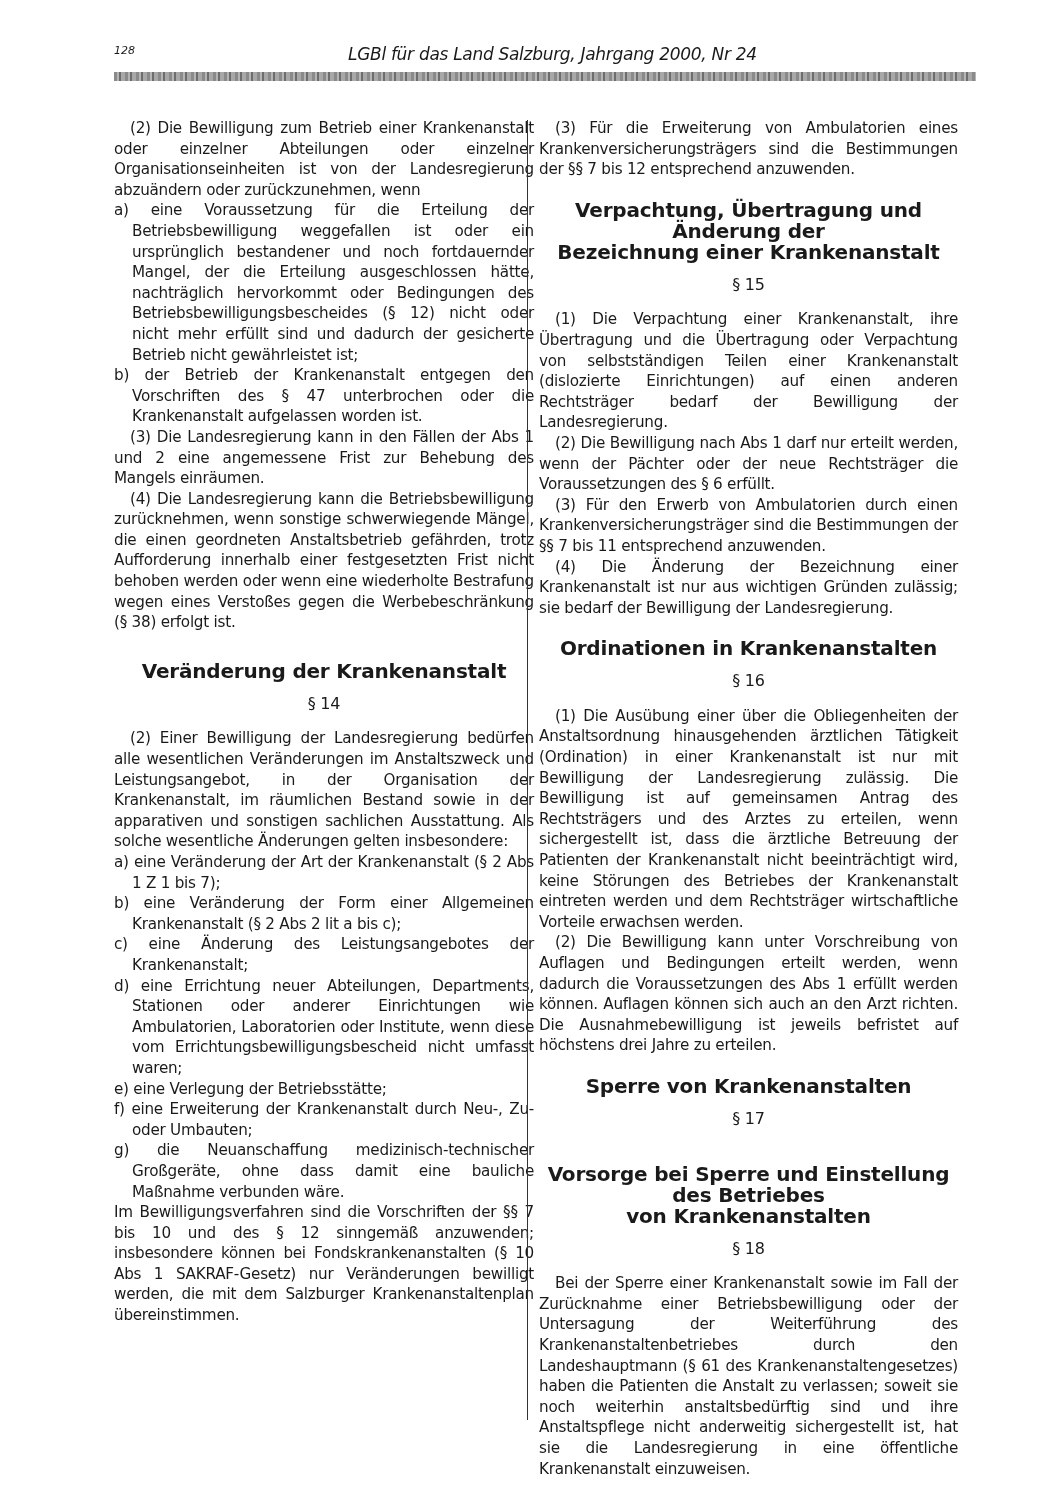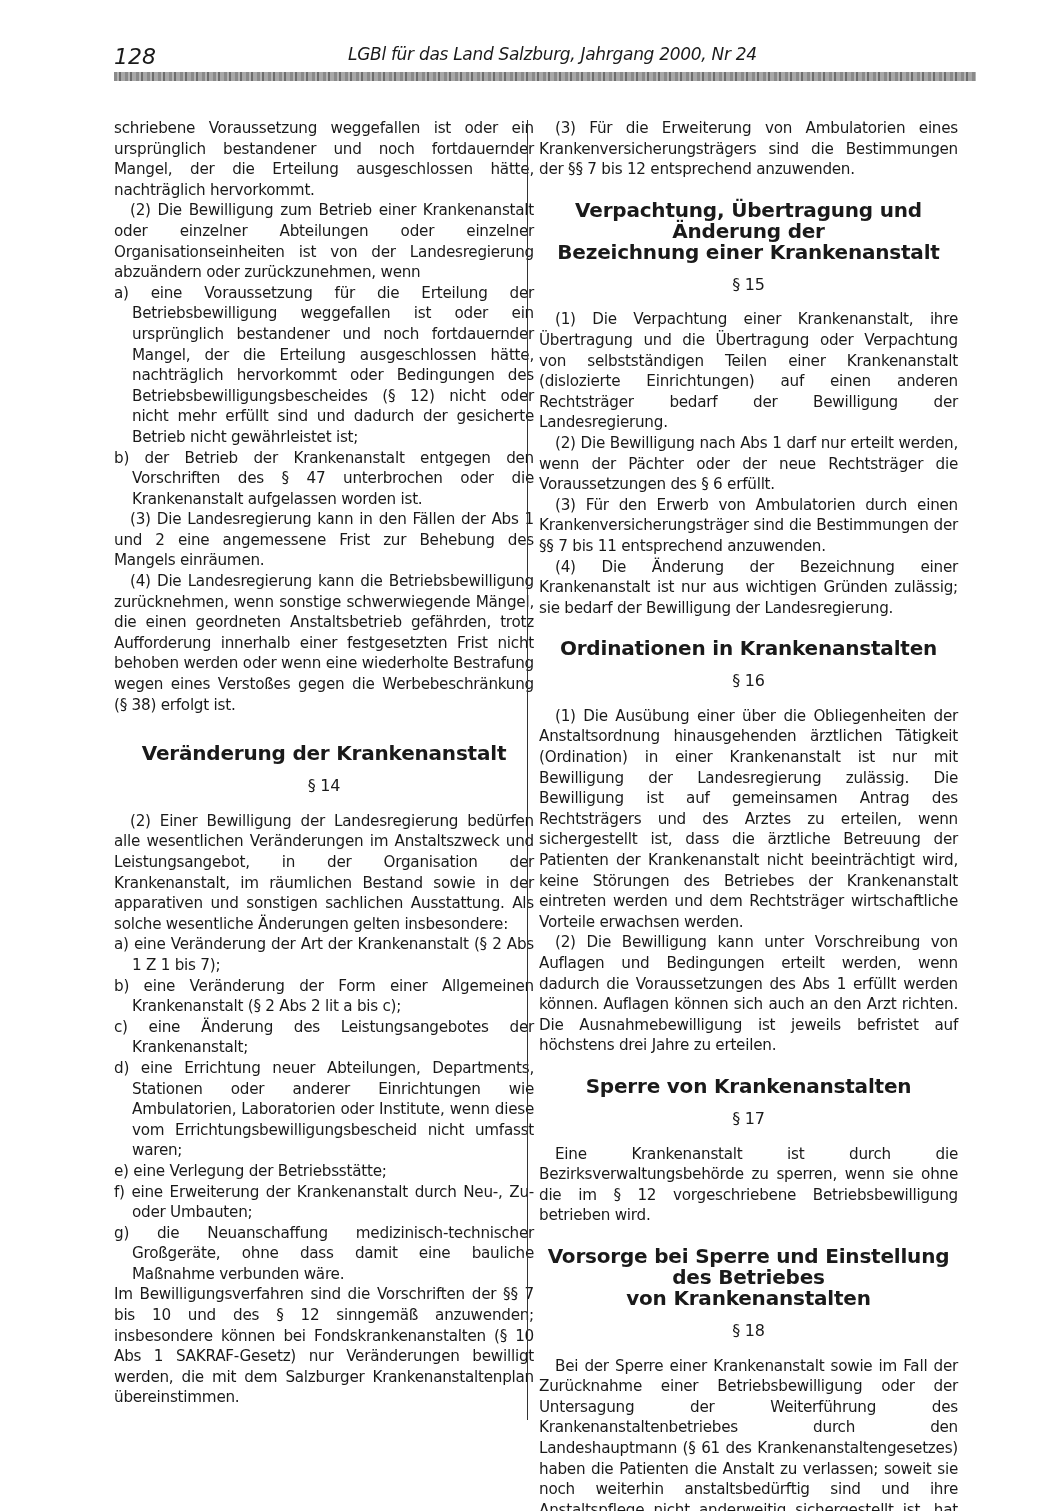--- a/index.html
+++ b/index.html
@@ -1,19 +1,19 @@
 <!DOCTYPE html>
 <html><head>
 <meta charset="utf-8">
 <style>
   html, body { margin: 0; padding: 0; background: #ffffff; }
   body { width: 1037px; height: 1511px; position: relative; overflow: hidden;
          font-family: "DejaVu Sans", sans-serif; color: #1a1a1a; }
   .header { position: absolute; left: 114px; top: 40px; width: 860px; height: 26px; }
-  .page-num { position: absolute; left: 0; top: 4px; font-style: italic; font-size: 22px; }
+  .page-num { position: absolute; left: 0; top: 4px; font-style: italic; font-size: 11px; }
   .running-title { position: absolute; left: 234px; top: 4px; font-style: italic; font-size: 17px; letter-spacing: -0.3px; }
   .header-rule { position: absolute; left: 114px; top: 72px; width: 862px; height: 9px;
     background: repeating-linear-gradient(90deg, #8a8a8a 0 3px, #b5b5b5 3px 5px, #6d6d6d 5px 7px, #a8a8a8 7px 11px); }
   .col { position: absolute; top: 118px; width: 420px; font-size: 15.2px; line-height: 20.6px; letter-spacing: -0.25px; }
   .col-left { left: 114px; }
   .col-right { left: 539px; width: 419px; }
   .col-divider { position: absolute; left: 527px; top: 120px; width: 1px; height: 1300px; background: #333; }
   p { margin: 0; text-align: justify; }
   .indent { text-indent: 16px; }
   .item { padding-left: 18px; text-indent: -18px; }
@@ -25,21 +25,20 @@
 </head>
 <body>
 
 <div class="header">
   <span class="page-num">128</span>
   <span class="running-title">LGBl für das Land Salzburg, Jahrgang 2000, Nr 24</span>
 </div>
 <div class="header-rule"></div>
 
 <div class="col col-left">
-  <p>schriebene Voraussetzung weggefallen ist oder ein ursprünglich bestandener und noch fortdauernder Mangel, der die Erteilung ausgeschlossen hätte, nachträglich hervorkommt.</p>
   <p class="indent">(2) Die Bewilligung zum Betrieb einer Krankenanstalt oder einzelner Abteilungen oder einzelner Organisationseinheiten ist von der Landesregierung abzuändern oder zurückzunehmen, wenn</p>
   <p class="item">a) eine Voraussetzung für die Erteilung der Betriebsbewilligung weggefallen ist oder ein ursprünglich bestandener und noch fortdauernder Mangel, der die Erteilung ausgeschlossen hätte, nachträglich hervorkommt oder Bedingungen des Betriebsbewilligungsbescheides (§ 12) nicht oder nicht mehr erfüllt sind und dadurch der gesicherte Betrieb nicht gewährleistet ist;</p>
   <p class="item">b) der Betrieb der Krankenanstalt entgegen den Vorschriften des § 47 unterbrochen oder die Krankenanstalt aufgelassen worden ist.</p>
   <p class="indent">(3) Die Landesregierung kann in den Fällen der Abs 1 und 2 eine angemessene Frist zur Behebung des Mangels einräumen.</p>
   <p class="indent">(4) Die Landesregierung kann die Betriebsbewilligung zurücknehmen, wenn sonstige schwerwiegende Mängel, die einen geordneten Anstaltsbetrieb gefährden, trotz Aufforderung innerhalb einer festgesetzten Frist nicht behoben werden oder wenn eine wiederholte Bestrafung wegen eines Verstoßes gegen die Werbebeschränkung (§ 38) erfolgt ist.</p>
   <div class="gap-lg"></div>
   <h3>Veränderung der Krankenanstalt</h3>
   <div class="para-sign">§ 14</div>
   <p class="indent">(2) Einer Bewilligung der Landesregierung bedürfen alle wesentlichen Veränderungen im Anstaltszweck und Leistungsangebot, in der Organisation der Krankenanstalt, im räumlichen Bestand sowie in der apparativen und sonstigen sachlichen Ausstattung. Als solche wesentliche Änderungen gelten insbesondere:</p>
   <p class="item">a) eine Veränderung der Art der Krankenanstalt (§ 2 Abs 1 Z 1 bis 7);</p>
@@ -67,21 +66,20 @@
   <p class="indent">(3) Für den Erwerb von Ambulatorien durch einen Krankenversicherungsträger sind die Bestimmungen der §§ 7 bis 11 entsprechend anzuwenden.</p>
   <p class="indent">(4) Die Änderung der Bezeichnung einer Krankenanstalt ist nur aus wichtigen Gründen zulässig; sie bedarf der Bewilligung der Landesregierung.</p>
   <div class="gap-md"></div>
   <h3>Ordinationen in Krankenanstalten</h3>
   <div class="para-sign">§ 16</div>
   <p class="indent">(1) Die Ausübung einer über die Obliegenheiten der Anstaltsordnung hinausgehenden ärztlichen Tätigkeit (Ordination) in einer Krankenanstalt ist nur mit Bewilligung der Landesregierung zulässig. Die Bewilligung ist auf gemeinsamen Antrag des Rechtsträgers und des Arztes zu erteilen, wenn sichergestellt ist, dass die ärztliche Betreuung der Patienten der Krankenanstalt nicht beeinträchtigt wird, keine Störungen des Betriebes der Krankenanstalt eintreten werden und dem Rechtsträger wirtschaftliche Vorteile erwachsen werden.</p>
   <p class="indent">(2) Die Bewilligung kann unter Vorschreibung von Auflagen und Bedingungen erteilt werden, wenn dadurch die Voraussetzungen des Abs 1 erfüllt werden können. Auflagen können sich auch an den Arzt richten. Die Ausnahmebewilligung ist jeweils befristet auf höchstens drei Jahre zu erteilen.</p>
   <div class="gap-md"></div>
   <h3>Sperre von Krankenanstalten</h3>
   <div class="para-sign">§ 17</div>
-  <p class="indent">Eine Krankenanstalt ist durch die Bezirksverwaltungsbehörde zu sperren, wenn sie ohne die im § 12 vorgeschriebene Betriebsbewilligung betrieben wird.</p>
   <div class="gap-md"></div>
   <h3>
     <span>Vorsorge bei Sperre und Einstellung des Betriebes</span><br>
     <span>von Krankenanstalten</span>
   </h3>
   <div class="para-sign">§ 18</div>
   <p class="indent">Bei der Sperre einer Krankenanstalt sowie im Fall der Zurücknahme einer Betriebsbewilligung oder der Untersagung der Weiterführung des Krankenanstaltenbetriebes durch den Landeshauptmann (§ 61 des Krankenanstaltengesetzes) haben die Patienten die Anstalt zu verlassen; soweit sie noch weiterhin anstaltsbedürftig sind und ihre Anstaltspflege nicht anderweitig sichergestellt ist, hat sie die Landesregierung in eine öffentliche Krankenanstalt einzuweisen.</p>
 </div>
 
 </body></html>

